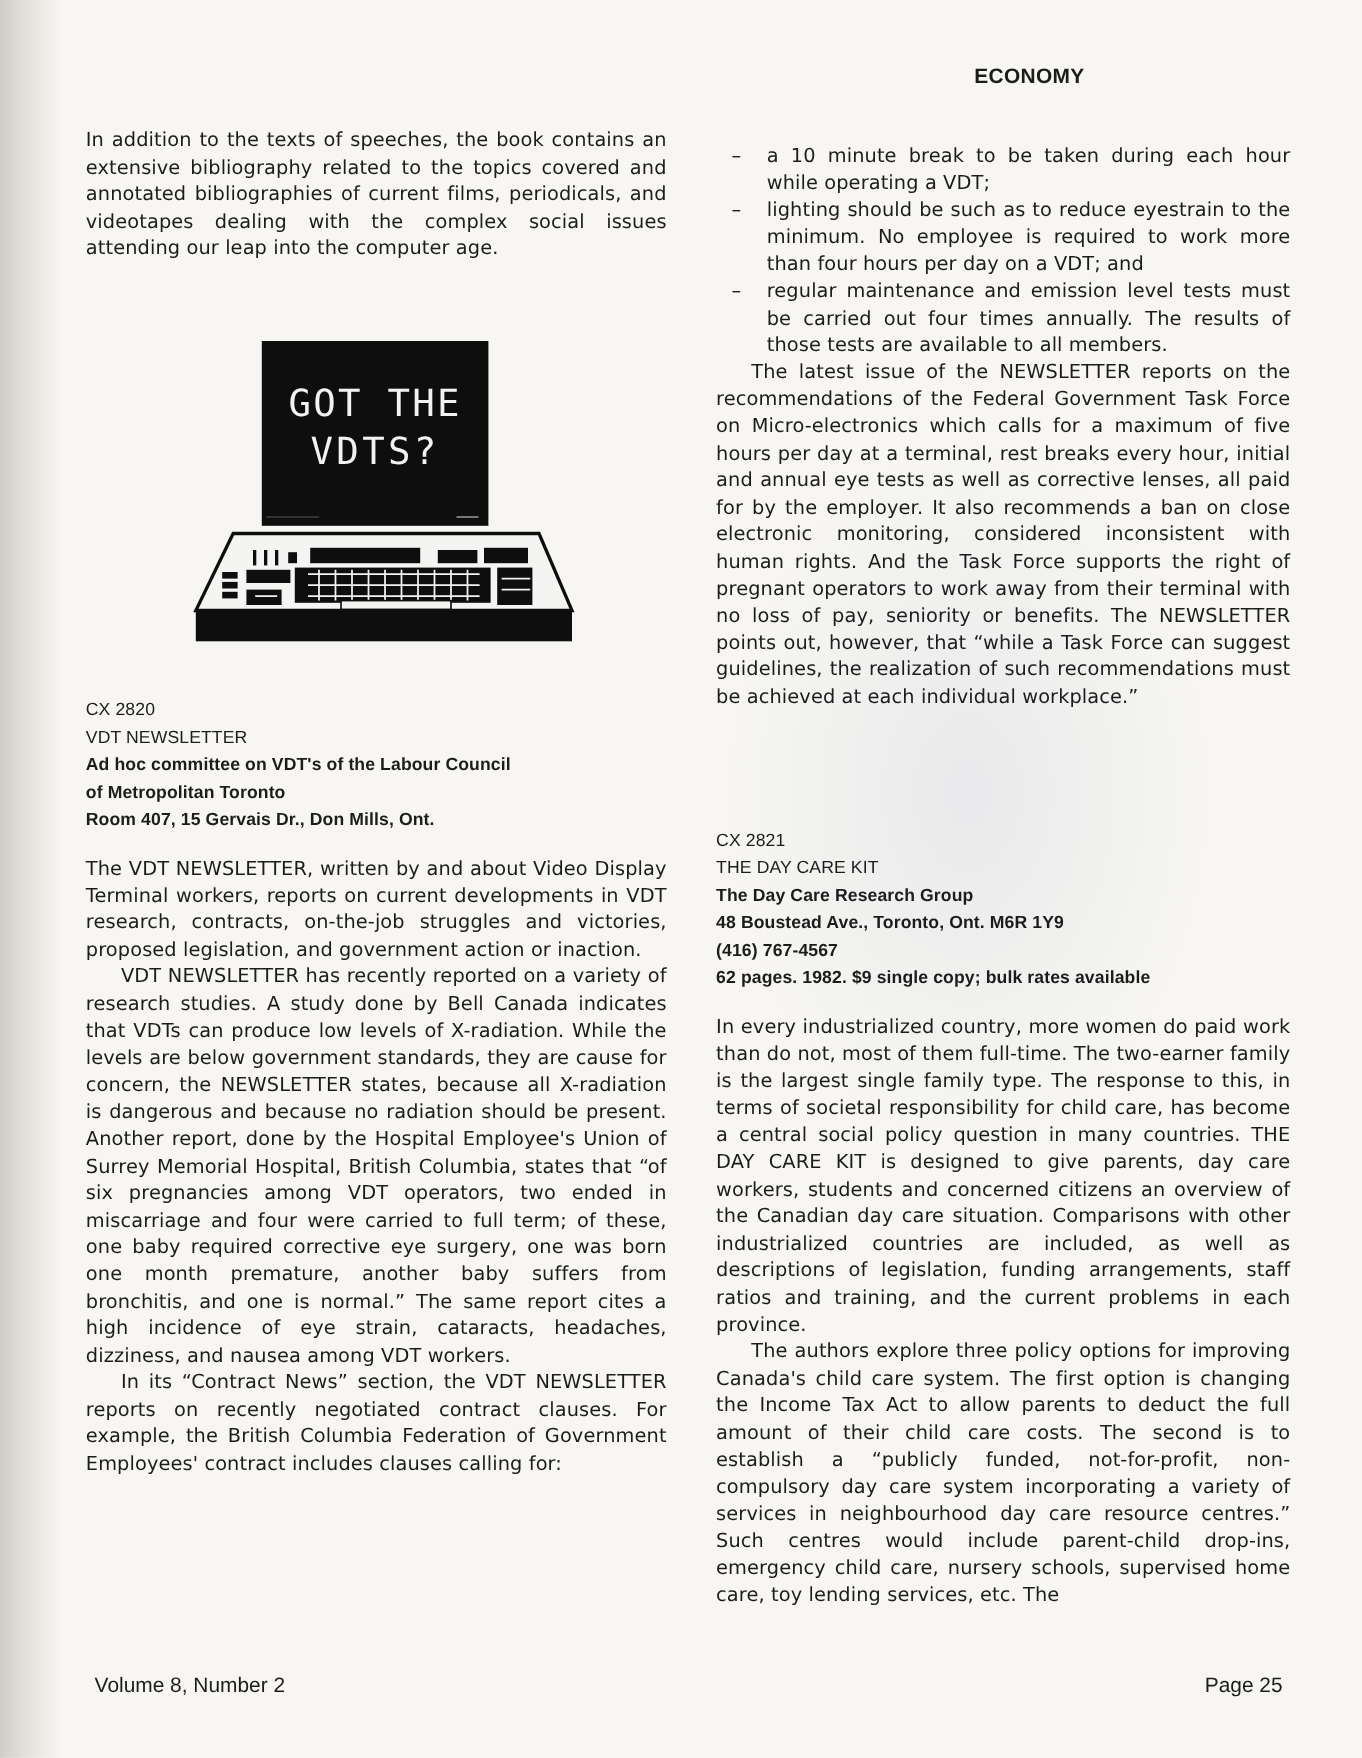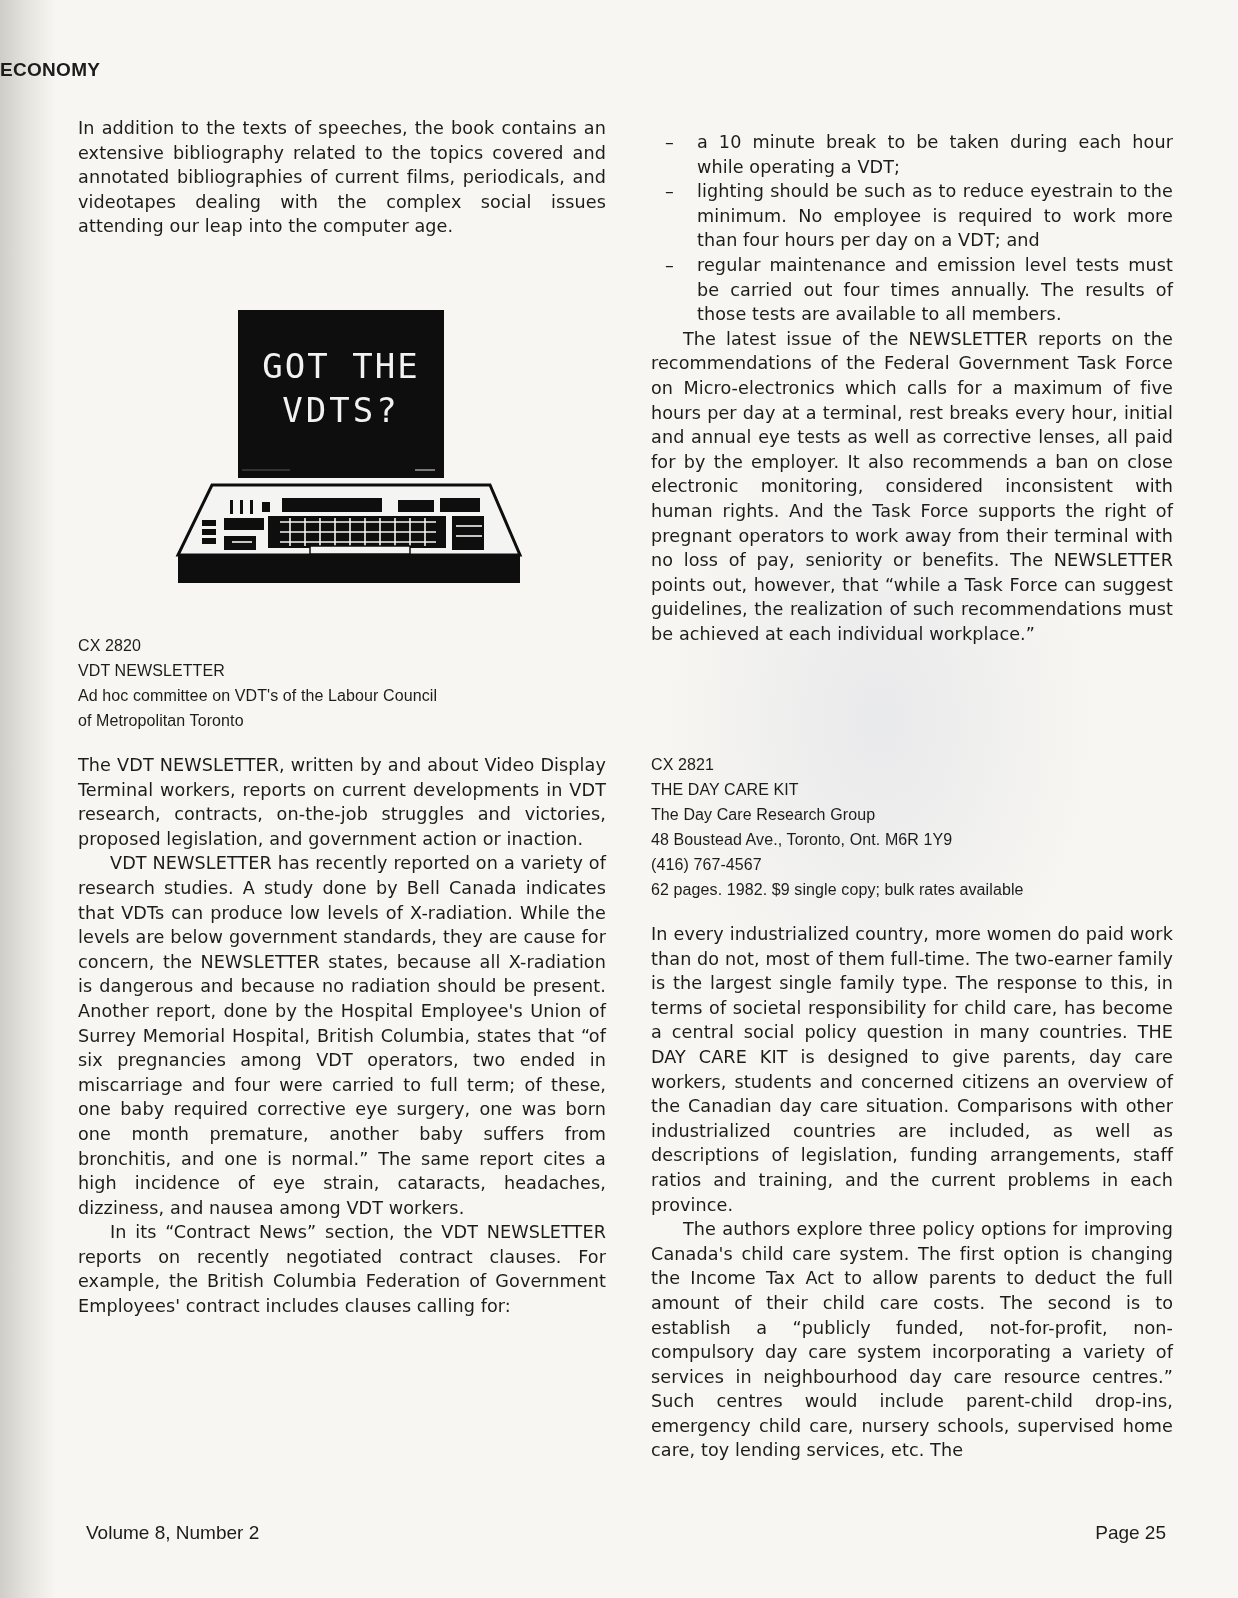--- a/index.html
+++ b/index.html
@@ -12,35 +12,35 @@
   }
   .binding {
     position: absolute; left: 0; top: 0; width: 56px; height: 1598px;
     background: linear-gradient(to right, #cfcdc7 0%, #e2e0da 40%, #f1efea 80%, #f7f6f2 100%);
   }
   .bleed {
     position: absolute; inset: 0; pointer-events: none;
     background: radial-gradient(ellipse 220px 320px at 880px 720px, rgba(190,195,215,0.25), rgba(0,0,0,0));
   }
   .section-title {
-    position: absolute; top: 59px; left: 0; width: 986px; text-align: left;
+    position: absolute; top: 59px; left: 0; width: 986px; text-align: right;
     font-family: "Liberation Sans", sans-serif; font-weight: bold; font-size: 19px; letter-spacing: 0.3px;
   }
   .col {
     position: absolute; width: 528px;
     font-size: 17.6px; line-height: 24.6px; letter-spacing: 0.1px;
   }
   .col p { margin: 0; text-align: justify; }
   .indent { text-indent: 32px; }
   .col-left { left: 78px; }
   .col-right { left: 651px; }
   .entry-head {
     font-family: "Liberation Sans", sans-serif; font-size: 16px; line-height: 25px;
   }
-  .entry-head .bold { font-weight: normal; }
+  .entry-head .bold { font-weight: bold; }
   .dash-list { margin: 0; padding: 0; list-style: none; }
   .dash-list li { position: relative; padding-left: 46px; text-align: justify; }
   .dash-list li .dash { position: absolute; left: 14px; top: 0; }
   .figure {
     position: absolute; left: 170px; top: 310px; width: 360px; height: 275px;
   }
   .footer {
     position: absolute; top: 1522px; font-family: Liberation Sans, sans-serif; font-size: 19px;
   }
 </style>
@@ -105,20 +105,21 @@
     <rect x="140" y="236" width="100" height="8" fill="#f4f4f2" stroke="#0e0e0e" stroke-width="1.5"></rect>
   </svg>
 </div>
 
 <div class="col col-left" style="top:633px;">
   <div class="entry-head">
     <div>CX 2820</div>
     <div>VDT NEWSLETTER</div>
     <div class="bold">Ad hoc committee on VDT's of the Labour Council</div>
     <div class="bold">of Metropolitan Toronto</div>
+    <div class="bold">Room 407, 15 Gervais Dr., Don Mills, Ont.</div>
   </div>
   <div style="height:20px;"></div>
   <p>The VDT NEWSLETTER, written by and about Video Display Terminal workers, reports on current developments in VDT research, contracts, on-the-job struggles and victories, proposed legislation, and government action or inaction.</p>
   <p class="indent">VDT NEWSLETTER has recently reported on a variety of research studies. A study done by Bell Canada indicates that VDTs can produce low levels of X-radiation. While the levels are below government standards, they are cause for concern, the NEWSLETTER states, because all X-radiation is dangerous and because no radiation should be present. Another report, done by the Hospital Employee's Union of Surrey Memorial Hospital, British Columbia, states that “of six pregnancies among VDT operators, two ended in miscarriage and four were carried to full term; of these, one baby required corrective eye surgery, one was born one month premature, another baby suffers from bronchitis, and one is normal.” The same report cites a high incidence of eye strain, cataracts, headaches, dizziness, and nausea among VDT workers.</p>
   <p class="indent">In its “Contract News” section, the VDT NEWSLETTER reports on recently negotiated contract clauses. For example, the British Columbia Federation of Government Employees' contract includes clauses calling for:</p>
 </div>
 
 <div class="col col-right" style="top:130px; width:522px;">
   <ul class="dash-list">
     <li><span class="dash">–</span><span>a 10 minute break to be taken during each hour while operating a VDT;</span></li>

